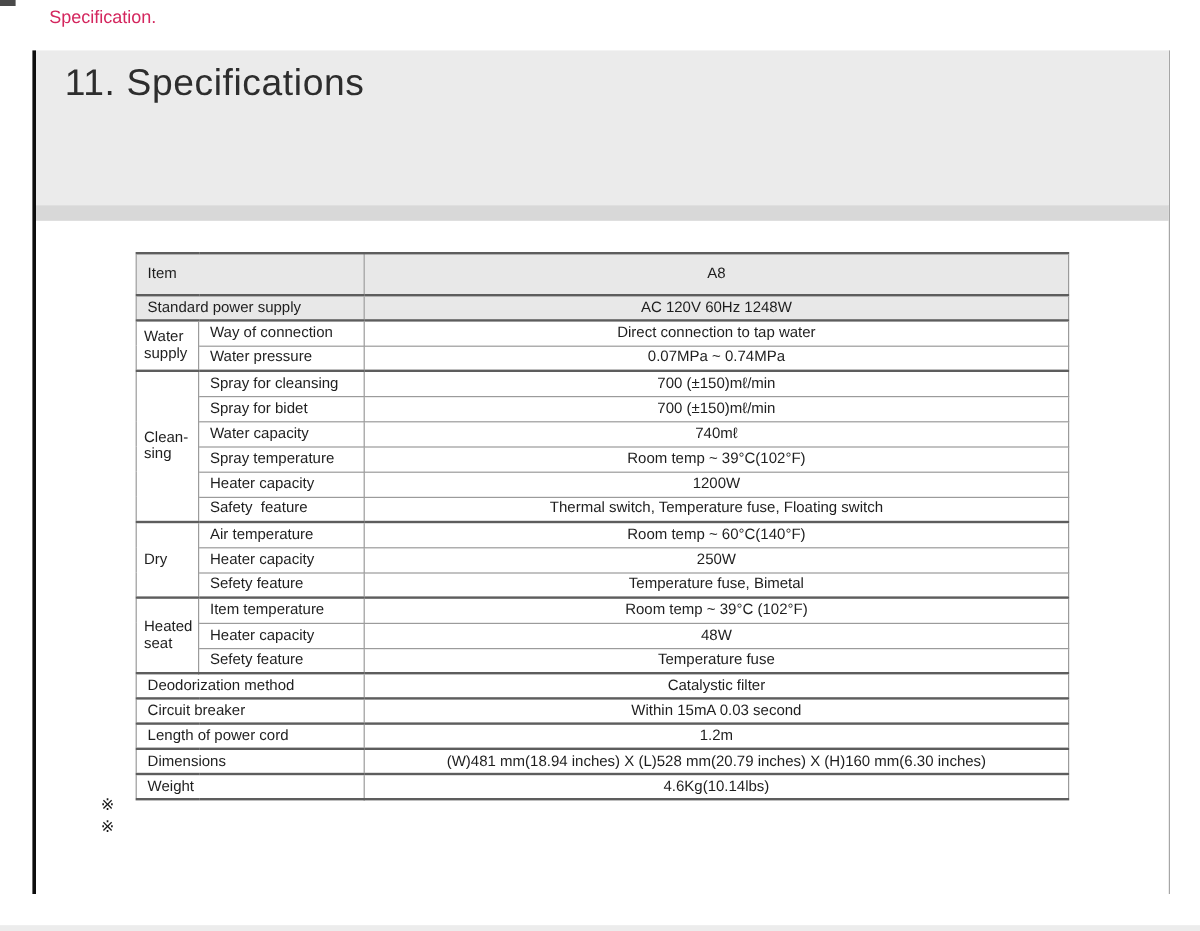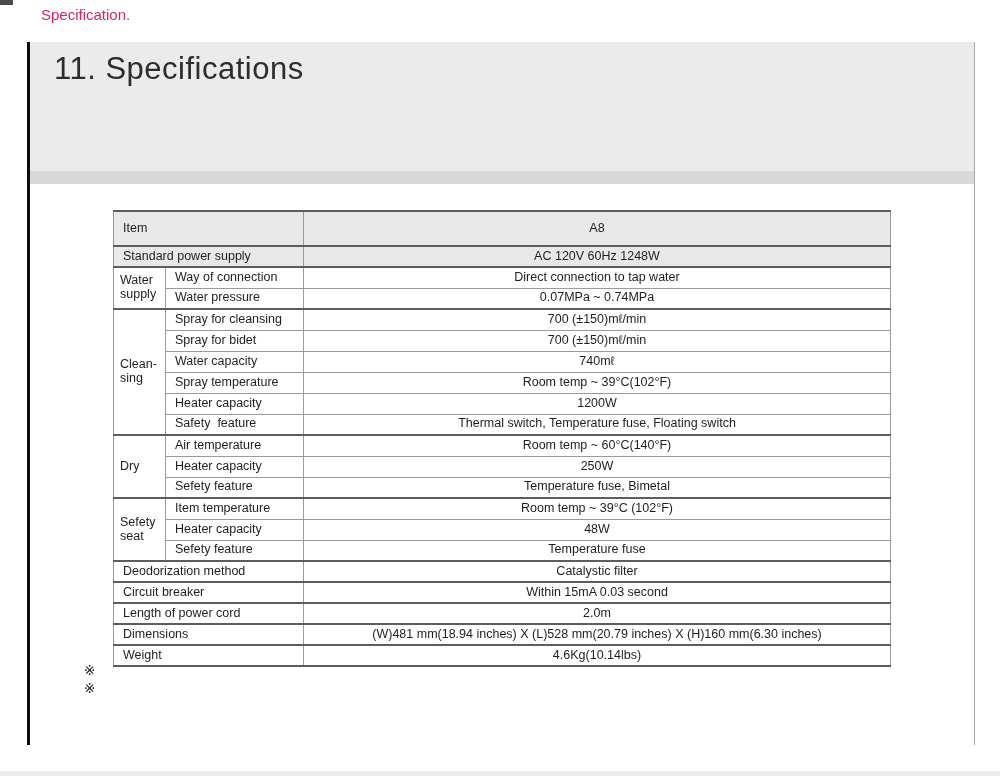--- a/index.html
+++ b/index.html
@@ -164,21 +164,21 @@
     <tr>
       <td class="label-cell">Heater capacity</td>
       <td class="value-cell">250W</td>
     </tr>
     <tr>
       <td class="label-cell">Sefety feature</td>
       <td class="value-cell">Temperature fuse, Bimetal</td>
     </tr>
 
     <tr class="thick">
-      <td rowspan="3" class="group-cell">Sefety
+      <td rowspan="3" class="group-cell">Heated
 seat</td>
       <td class="label-cell">Item temperature</td>
       <td class="value-cell">Room temp ~ 39°C (102°F)</td>
     </tr>
     <tr>
       <td class="label-cell">Heater capacity</td>
       <td class="value-cell">48W</td>
     </tr>
     <tr>
       <td class="label-cell">Sefety feature</td>
@@ -188,21 +188,21 @@
     <tr class="thick">
       <td colspan="2" class="label-cell">Deodorization method</td>
       <td class="value-cell">Catalystic filter</td>
     </tr>
     <tr class="thick">
       <td colspan="2" class="label-cell">Circuit breaker</td>
       <td class="value-cell">Within 15mA 0.03 second</td>
     </tr>
     <tr class="thick">
       <td colspan="2" class="label-cell">Length of power cord</td>
-      <td class="value-cell">2.0m</td>
+      <td class="value-cell">1.2m</td>
     </tr>
     <tr class="thick">
       <td colspan="2" class="label-cell">Dimensions</td>
       <td class="value-cell">(W)481 mm(18.94 inches) X (L)528 mm(20.79 inches) X (H)160 mm(6.30 inches)</td>
     </tr>
     <tr class="thick">
       <td colspan="2" class="label-cell">Weight</td>
       <td class="value-cell">4.6Kg(10.14lbs)</td>
     </tr>
   </tbody>

